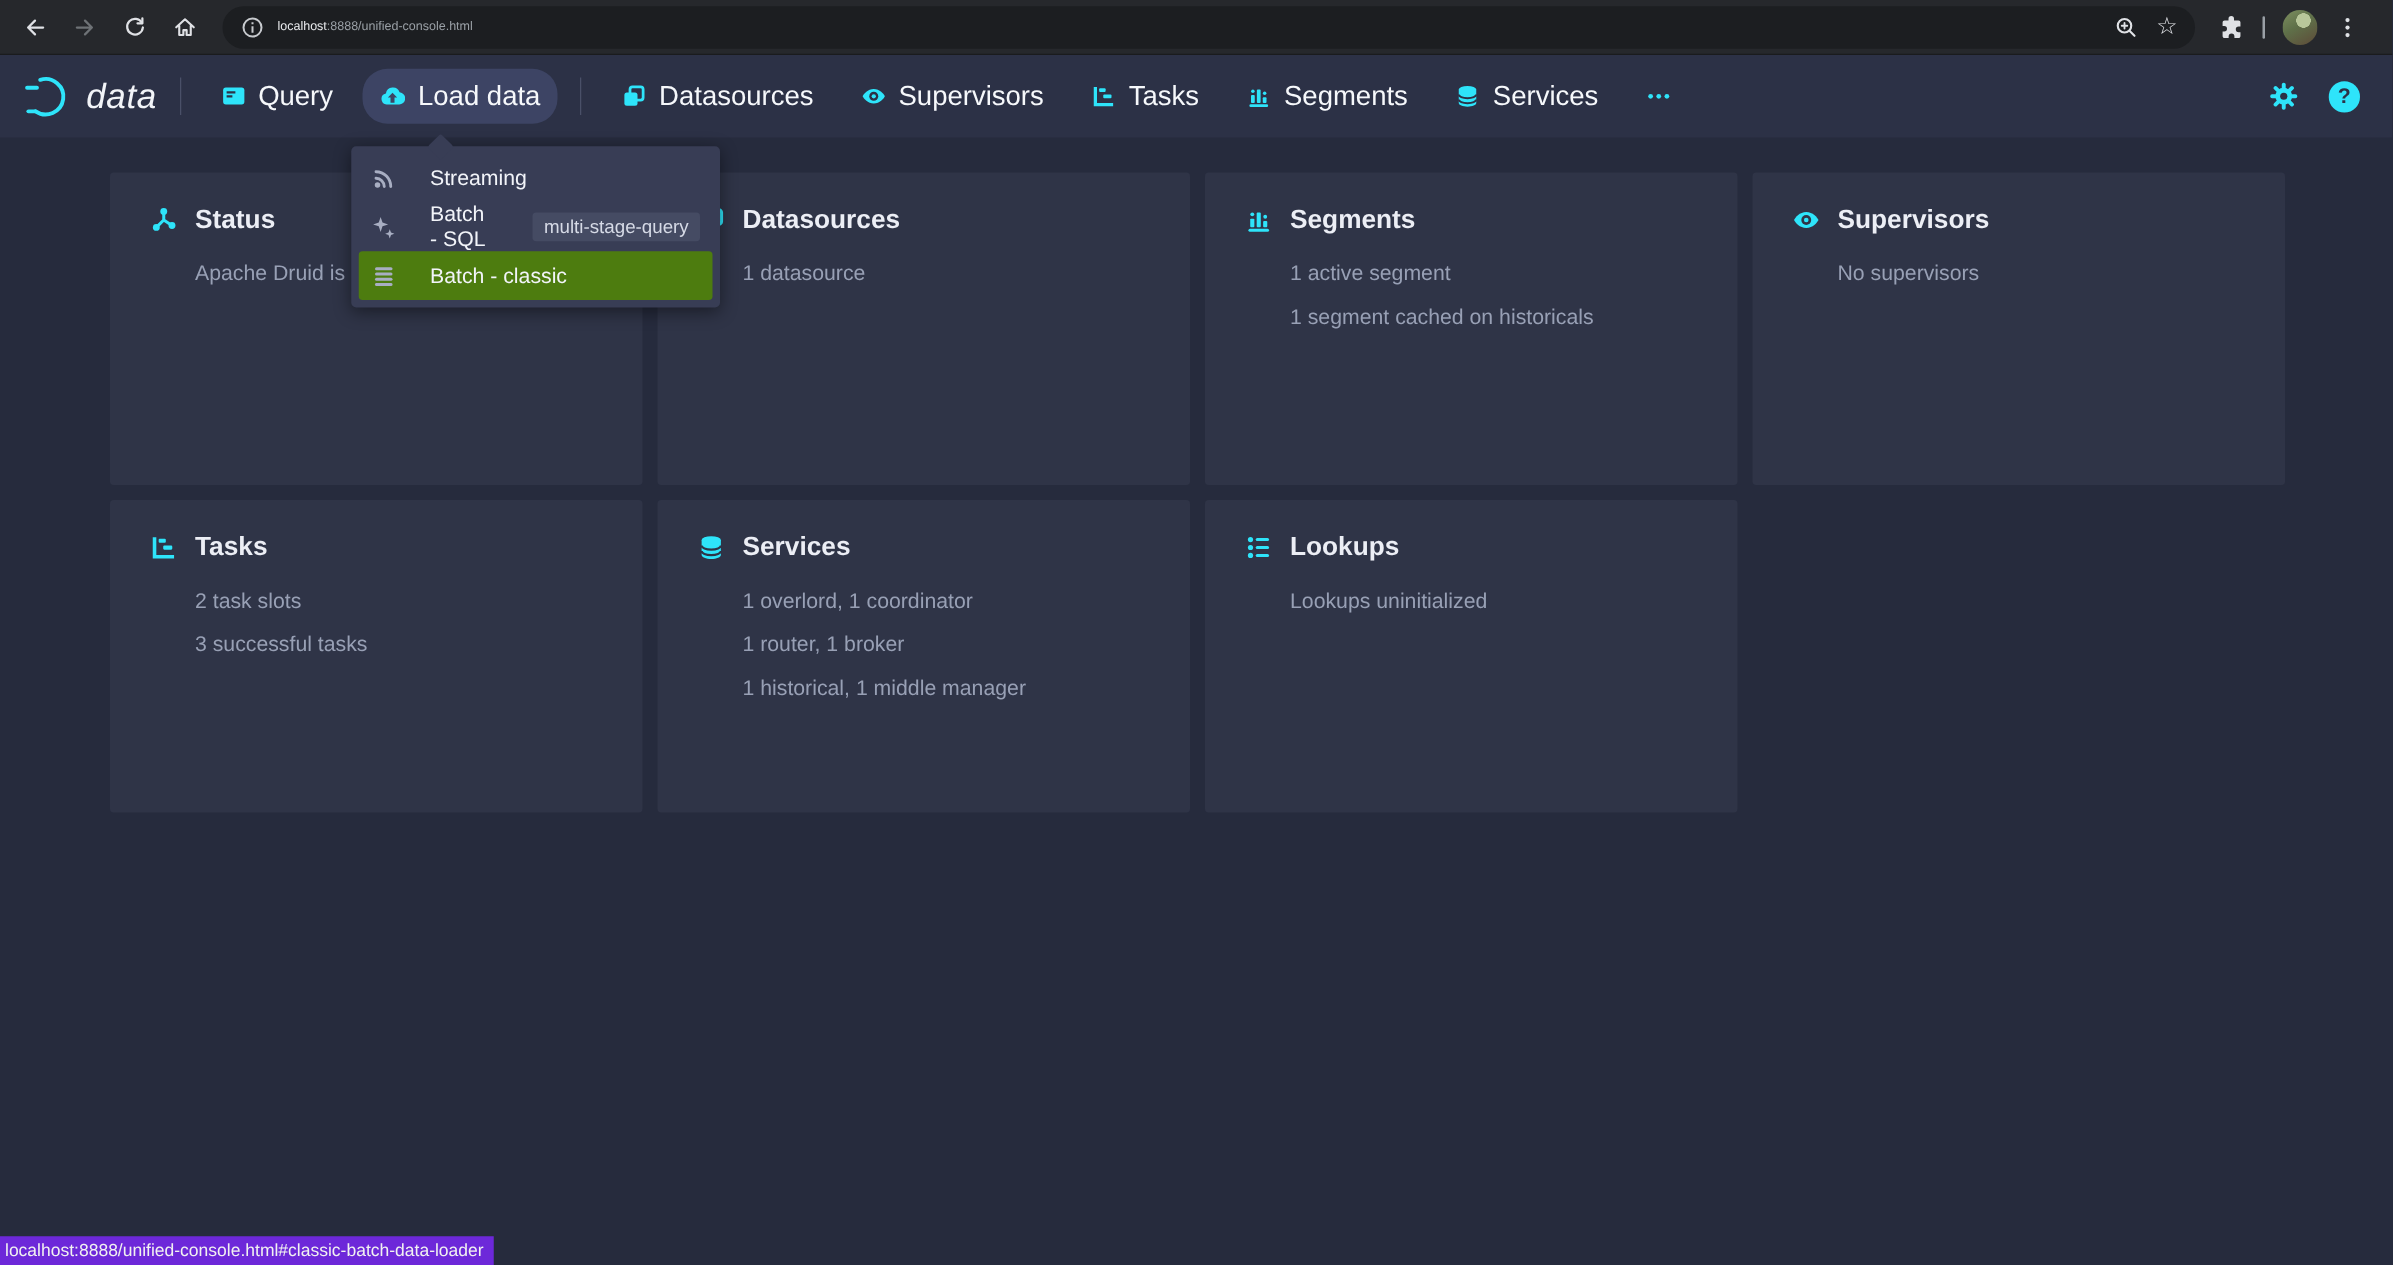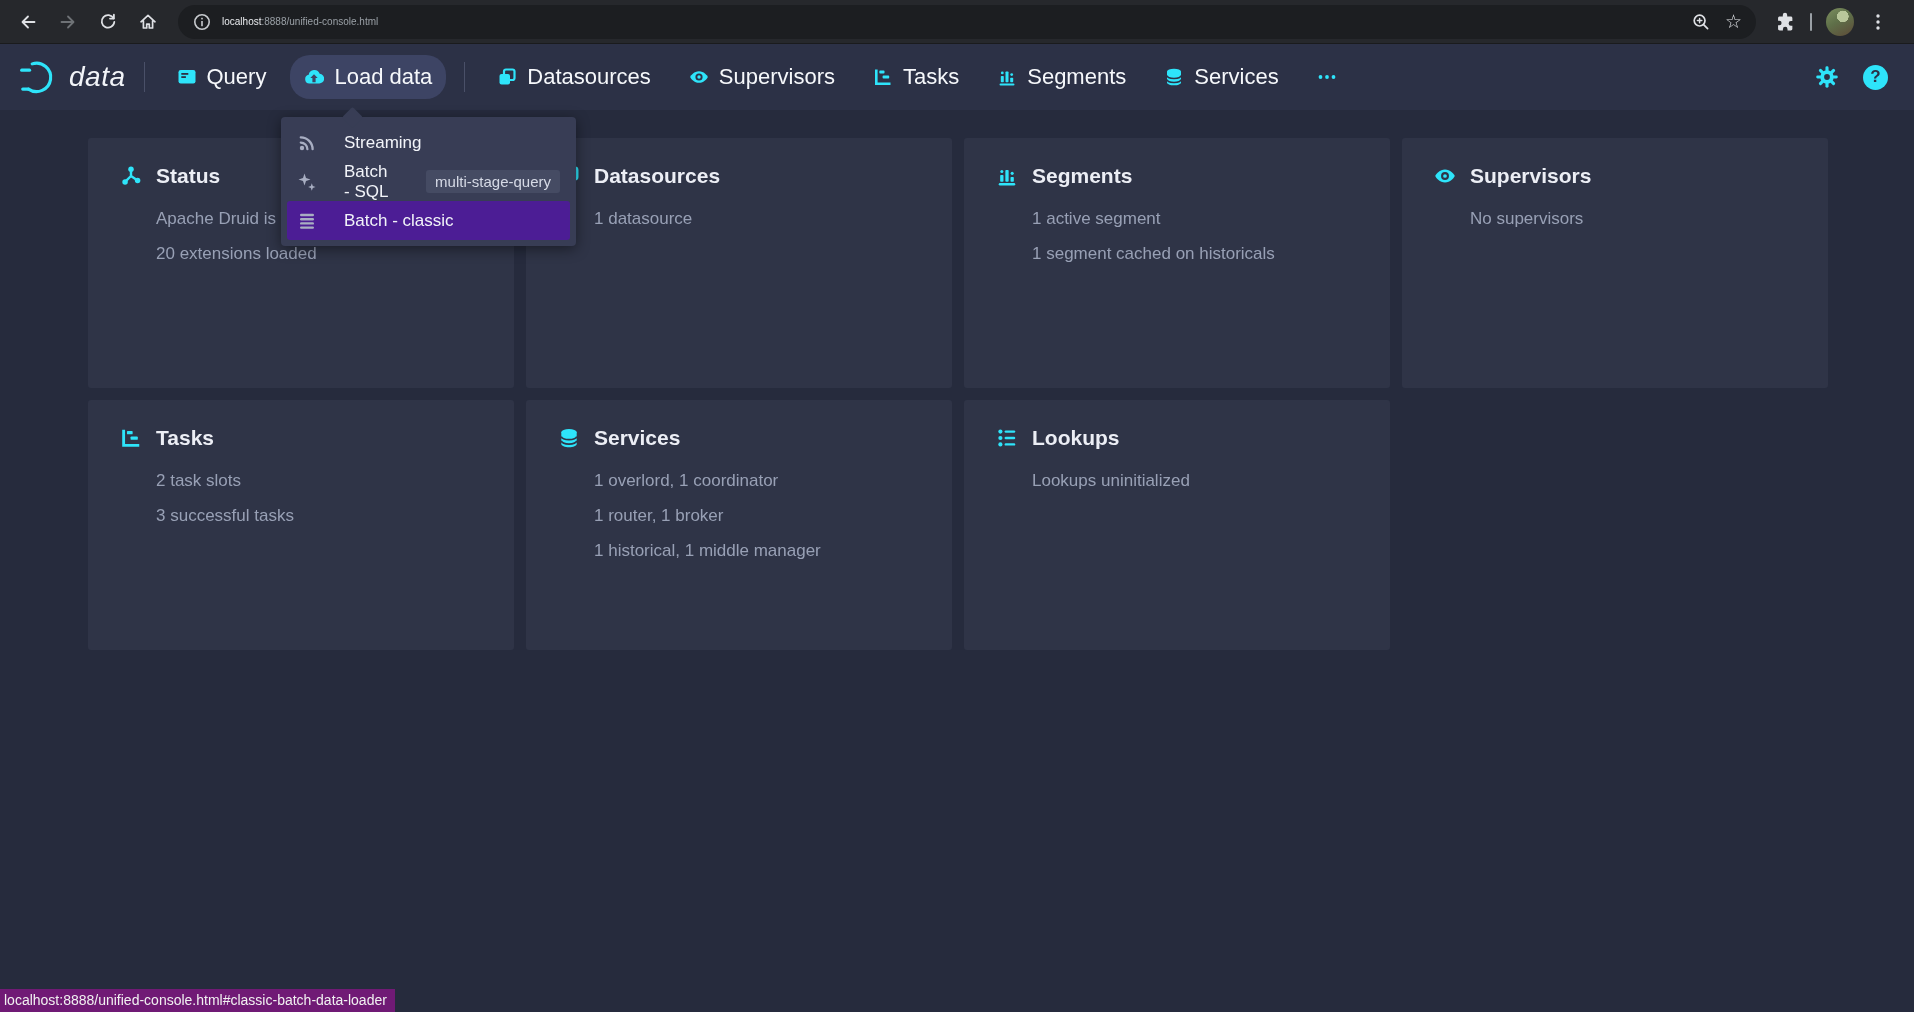--- a/index.html
+++ b/index.html
@@ -65,21 +65,21 @@
     box-shadow:0 3px 14px rgba(0,0,0,.45);
   }
   .menu::before {
     content:""; position:absolute; top:-7px; left:64px; width:15px; height:15px;
     background:#383d55; transform:rotate(45deg); border-radius:2px;
   }
   .menu-item {
     display:flex; align-items:center; gap:27px; height:39px; margin:0 6px;
     padding:0 10px; border-radius:3px; color:#f2f4f9; font-size:17px; cursor:pointer;
   }
-  .menu-item.highlighted { background:#4c1d95; }
+  .menu-item.highlighted { background:#4d7c0f; }
   .menu-icon { color:#a8aec2; flex:none; display:flex; }
   .menu-badge {
     background:#454b63; color:#d6dae6; font-size:15px; padding:3px 9px;
     border-radius:3px; margin-left:9px; white-space:nowrap;
   }
 
   
   .main { position:absolute; top:110px; left:0; right:0; bottom:0; }
   .cards {
     position:absolute; left:88px; top:28px;
@@ -89,21 +89,21 @@
     background:#2f3447; --cut:#2f3447; border-radius:3px; padding:26px 32px; cursor:pointer;
   }
   .card-header { display:flex; align-items:center; gap:14px; }
   .card-title { font-size:21px; font-weight:bold; color:#eceef5;text-align:right; }
   .card-icon { color:#2ee4fa; display:flex; flex:none; }
   .card-lines { margin:13px 0 0 36px; }
   .card-line { color:#98a0b5; font-size:17px; line-height:35px; }
 
   
   .statusbar {
-    position:absolute; left:0; bottom:0; background:#701a75; color:#f1f1f1;
+    position:absolute; left:0; bottom:0; background:#6d28d9; color:#f1f1f1;
     font-size:14px; padding:3px 8px 4px 4px; white-space:nowrap; z-index:20;
   }
 
   .icon20 { width:20px; height:20px; }
   .icon22 { width:22px; height:22px; }
   svg { display:block; }
 </style>
 </head>
 <body>
 
@@ -301,21 +301,20 @@
               </g>
               <circle cx="10" cy="3.8" r="2.5" fill="currentColor"></circle>
               <circle cx="4.6" cy="15.4" r="2.5" fill="currentColor"></circle>
               <circle cx="16" cy="14" r="2.5" fill="currentColor"></circle>
             </svg>
         </span>
         <span class="card-title">Status</span>
       </div>
       <div class="card-lines">
         <div class="card-line">Apache Druid is</div>
-        <div class="card-line">20 extensions loaded</div>
       </div>
     </div>
 
     <div class="card">
       <div class="card-header">
         <span class="card-icon">
           <svg class="icon22" viewBox="0 0 20 20">
               <rect x="7" y="2.5" width="10.5" height="10.5" rx="2" fill="none" stroke="currentColor" stroke-width="2.2"></rect>
               <rect x="2.5" y="7" width="10.5" height="10.5" rx="2" fill="currentColor"></rect>
             </svg>

